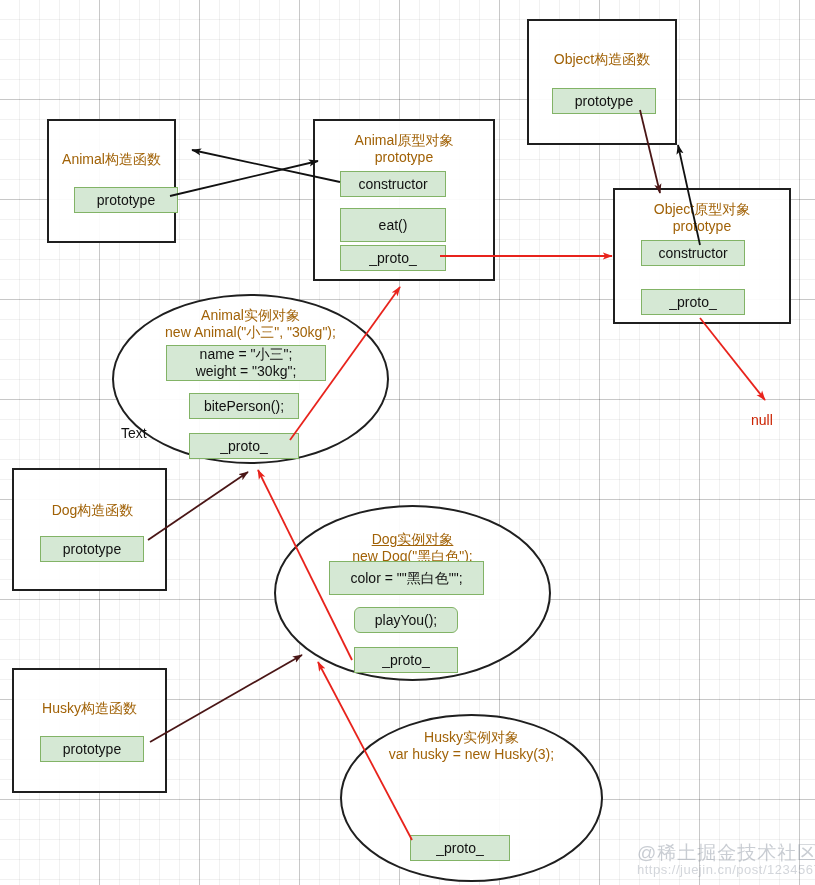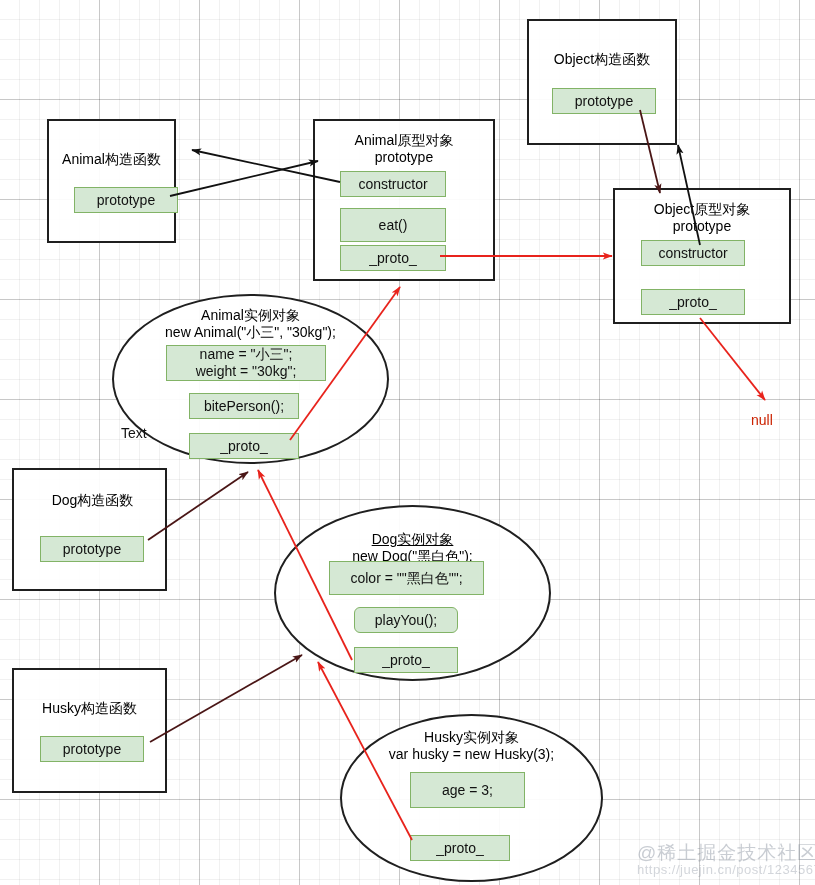--- a/index.html
+++ b/index.html
@@ -34,21 +34,21 @@
     border: 2px solid #1f1f1f;
     border-radius: 50%;
     background: rgba(255,255,255,0.92);
   }
   .node-title {
     position: absolute;
     left: 0;
     right: 0;
     text-align: center;
     font-size: 14px;
-    color: #000000;
+    color: #a16207;
     line-height: 17px;
     white-space: pre-line;
   }
   .chip {
     position: absolute;
     box-sizing: border-box;
     background: #d5e8d4;
     border: 1px solid #82b366;
     color: #111111;
     font-size: 14px;
@@ -198,41 +198,40 @@
 new Animal("小三", "30kg");</div>
     <div class="chip" style="left:52px; top:49px; width:160px; height:36px;">name = "小三";
 weight = "30kg";</div>
     <div class="chip" style="left:75px; top:97px; width:110px; height:26px;">bitePerson();</div>
     <div class="chip" style="left:75px; top:137px; width:110px; height:26px;">_proto_</div>
   </div>
 
   <div class="free-label" style="left:121px; top:425px;">Text</div>
 
   <div class="node rect-node" style="left:12px; top:468px; width:155px; height:123px;">
-    <div class="node-title" style="top:22px;padding-left:6px;">Dog构造函数</div>
+    <div class="node-title" style="top:32px;padding-left:6px;">Dog构造函数</div>
     <div class="chip" style="left:26px; top:66px; width:104px; height:26px;">prototype</div>
   </div>
 
   <div class="node ellipse-node" style="left:274px; top:505px; width:277px; height:176px;">
     <div class="node-title" style="top:24px;text-decoration:underline;">Dog实例对象
 new Dog("黑白色");</div>
     <div class="chip" style="left:53px; top:54px; width:155px; height:34px;">color = ""黑白色"";</div>
     <div class="chip" style="left:78px; top:100px; width:104px; height:26px;border-radius:6px;">playYou();</div>
     <div class="chip" style="left:78px; top:140px; width:104px; height:26px;">_proto_</div>
   </div>
 
   <div class="node rect-node" style="left:12px; top:668px; width:155px; height:125px;">
     <div class="node-title" style="top:30px;">Husky构造函数</div>
     <div class="chip" style="left:26px; top:66px; width:104px; height:26px;">prototype</div>
   </div>
 
   <div class="node ellipse-node" style="left:340px; top:714px; width:263px; height:168px;">
     <div class="node-title" style="top:13px;">Husky实例对象
 var husky = new Husky(3);</div>
-    <div class="chip" style="left:68px; top:56px; width:115px; height:36px;">age = 3;</div>
     <div class="chip" style="left:68px; top:119px; width:100px; height:26px;">_proto_</div>
   </div>
 
   <div class="null-label" style="left:751px; top:412px;">null</div>
 
   <div class="watermark" style="left:637px; top:840px;">@稀土掘金技术社区</div>
   <div class="watermark-url" style="left:637px; top:862px;">https://juejin.cn/post/123456789</div>
 
 </div>
 

